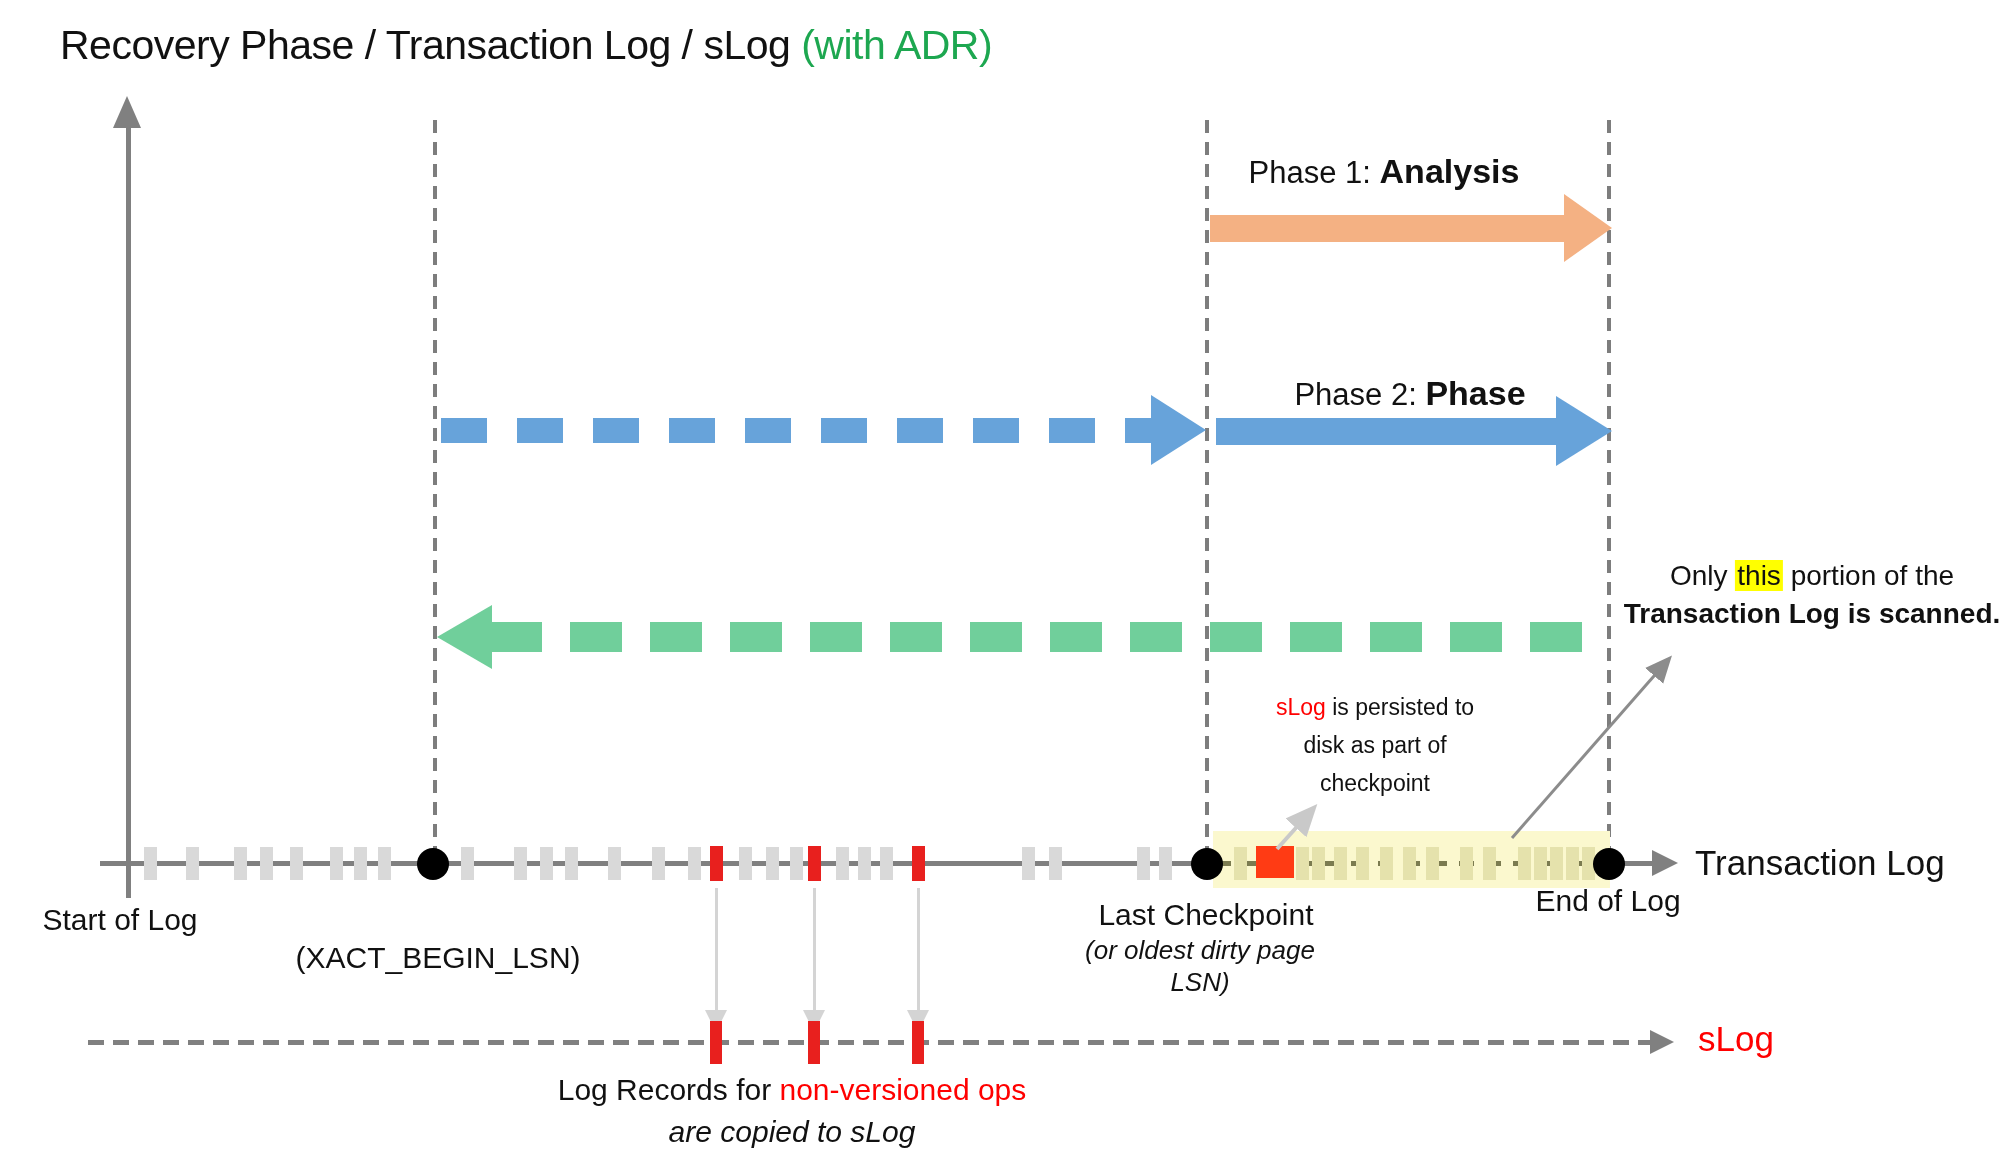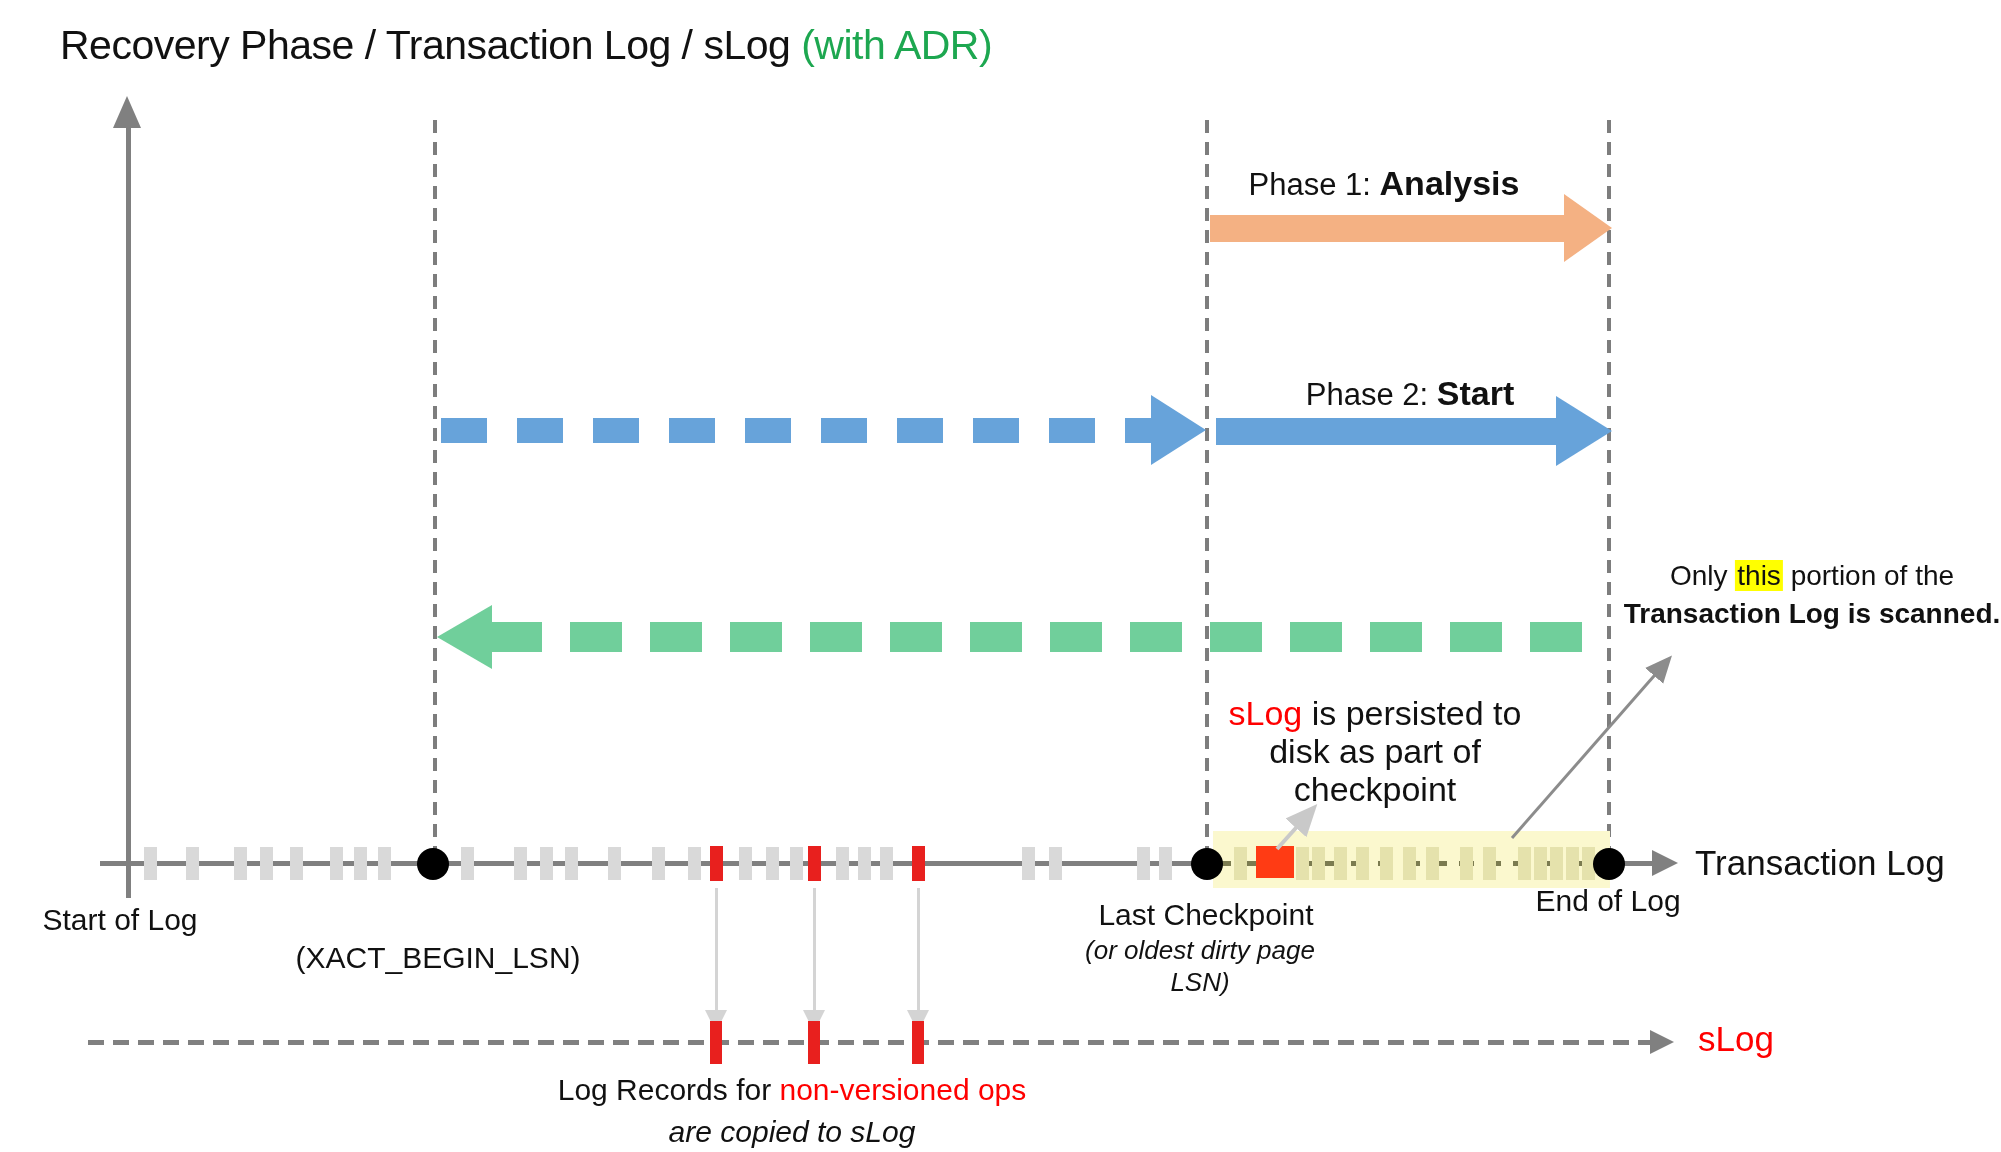--- a/index.html
+++ b/index.html
@@ -13,21 +13,21 @@
   
   #axis-shaft{left:126px;top:124px;width:5px;height:774px;background:var(--gray);}
   #axis-head{left:113px;top:96px;width:0;height:0;border-left:14px solid transparent;border-right:14px solid transparent;border-bottom:32px solid var(--gray);}
   
   .guide{width:4px;top:120px;height:746px;background:repeating-linear-gradient(180deg,var(--guide) 0 13px,transparent 13px 22px);}
   #guide-oldest{left:433px;} #guide-checkpoint{left:1205px;} #guide-end{left:1607px;}
   
   .phase-label{font-size:31px;}
   .phase-label b{font-size:34px;}
   .phase-label .red{color:var(--red-text);}
-  #p1-label{left:1384px;top:164px;} #p2a-label{left:822px;top:372px;}
+  #p1-label{left:1384px;top:152px;} #p2a-label{left:822px;top:372px;}
   #p2b-label{left:1410px;top:374px;} #p3-label{left:922px;top:568px;}
   
   #p1-shaft{left:1210px;top:215px;width:356px;height:27px;background:var(--orange);}
   #p1-head{left:1564px;top:194px;width:0;height:0;border-top:34px solid transparent;border-bottom:34px solid transparent;border-left:48px solid var(--orange);}
   
   #p2a-shaft{left:441px;top:418px;width:710px;height:25px;background:repeating-linear-gradient(90deg,var(--blue) 0 46px,transparent 46px 76px);}
   #p2a-head{left:1151px;top:395px;width:0;height:0;border-top:35px solid transparent;border-bottom:35px solid transparent;border-left:55px solid var(--blue);}
   
   #p2b-shaft{left:1216px;top:418px;width:342px;height:27px;background:var(--blue);}
   #p2b-head{left:1556px;top:396px;width:0;height:0;border-top:35px solid transparent;border-bottom:35px solid transparent;border-left:56px solid var(--blue);}
@@ -59,21 +59,21 @@
   .lbl{font-size:30px;}
   #start-label{left:120px;top:903px;text-align:right;}
   #oldest-label1{left:438px;top:901px;} #oldest-label2{left:438px;top:941px;}
   #checkpoint-label1{left:1206px;top:898px;}
   .ital{font-style:italic;font-size:26px;}
   #checkpoint-label2{left:1200px;top:935px;} #checkpoint-label3{left:1200px;top:967px;}
   #end-label{left:1608px;top:884px;text-align:right;}
   #tl-name{left:1695px;top:843px;font-size:35px;}
   #slog-name{left:1698px;top:1019px;font-size:35px;color:var(--red-text);}
   
-  .note{font-size:34px;text-align:center;}
+  .note{font-size:23px;text-align:center;}
   #persist1{left:1375px;top:694px;} #persist2{left:1375px;top:732px;} #persist3{left:1375px;top:770px;}
   #persist1 .red{color:var(--red-text);}
   #scan1{left:1812px;top:560px;font-size:28px;} #scan2{left:1812px;top:598px;font-size:28px;font-weight:bold;}
   #scan1 .hl{background:var(--highlight);padding:0 2px;}
   #copied1{left:792px;top:1073px;} #copied2{left:792px;top:1115px;font-style:italic;}
   .note .red,#copied1 .red{color:var(--red-text);}
   #copied1,#copied2{font-size:30px;}
   svg.overlay{position:absolute;left:0;top:0;pointer-events:none;}
 </style>
 </head>
@@ -90,21 +90,21 @@
   <div id="guide-checkpoint" class="abs guide"></div>
   <div id="guide-end" class="abs guide"></div>
 
   <div id="p1-label" class="abs ctr phase-label"><span>Phase 1: </span><b>Analysis</b></div>
   <div id="p1-shaft" class="abs"></div>
   <div id="p1-head" class="abs"></div>
 
   <div id="p2a-shaft" class="abs"></div>
   <div id="p2a-head" class="abs"></div>
 
-  <div id="p2b-label" class="abs ctr phase-label"><span>Phase 2: </span><b>Start</b></div>
+  <div id="p2b-label" class="abs ctr phase-label"><span>Phase 2: </span><b>Phase</b></div>
   <div id="p2b-shaft" class="abs"></div>
   <div id="p2b-head" class="abs"></div>
 
   <div id="p3-head" class="abs"></div>
   <div id="p3-shaft" class="abs"></div>
 
   <div id="yellow-band" class="abs"></div>
   <div id="olive-line" class="abs"></div>
 
   <div id="tl-left" class="abs"></div>

